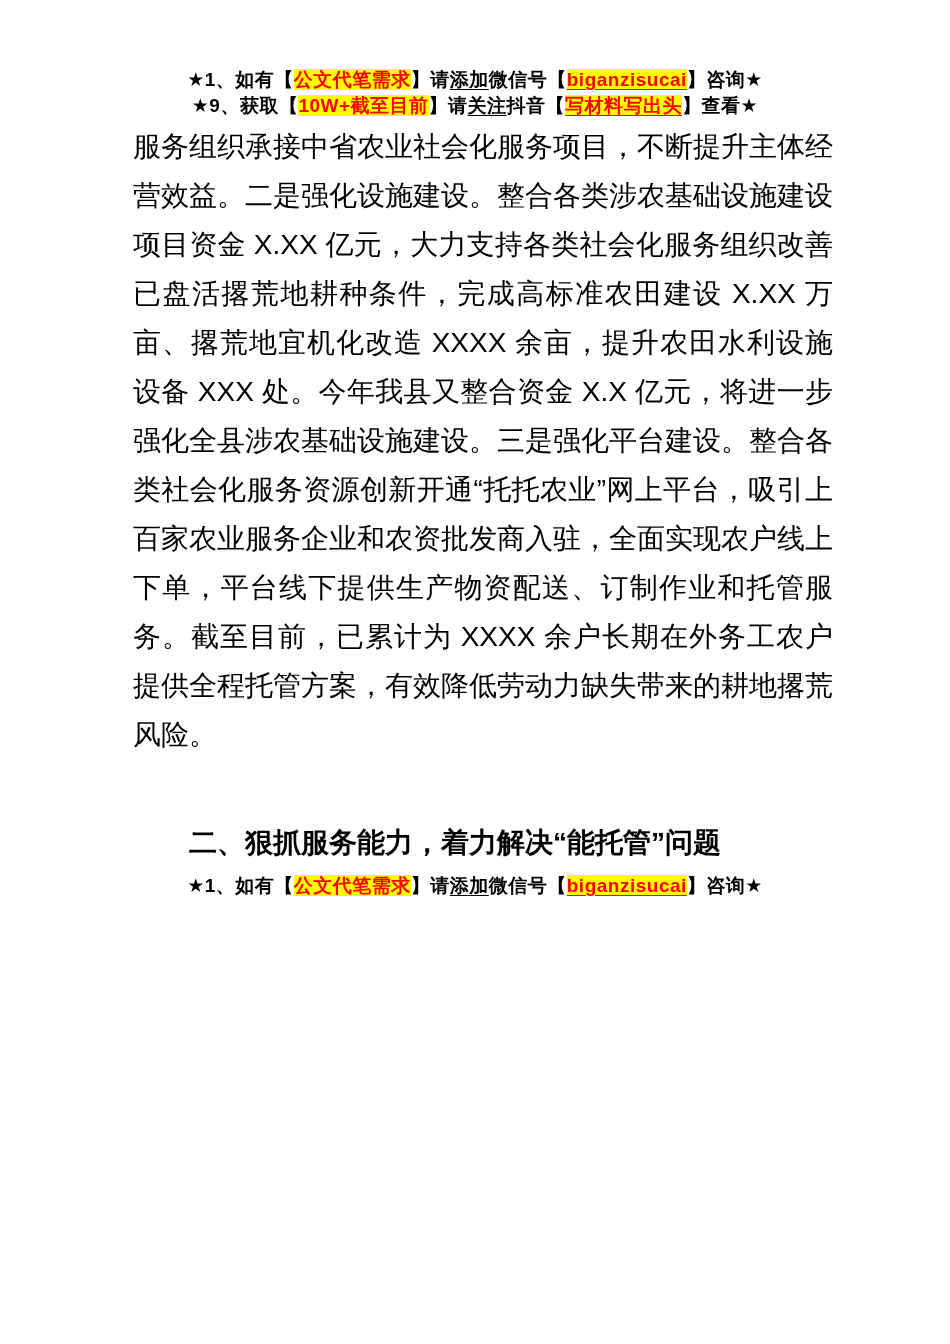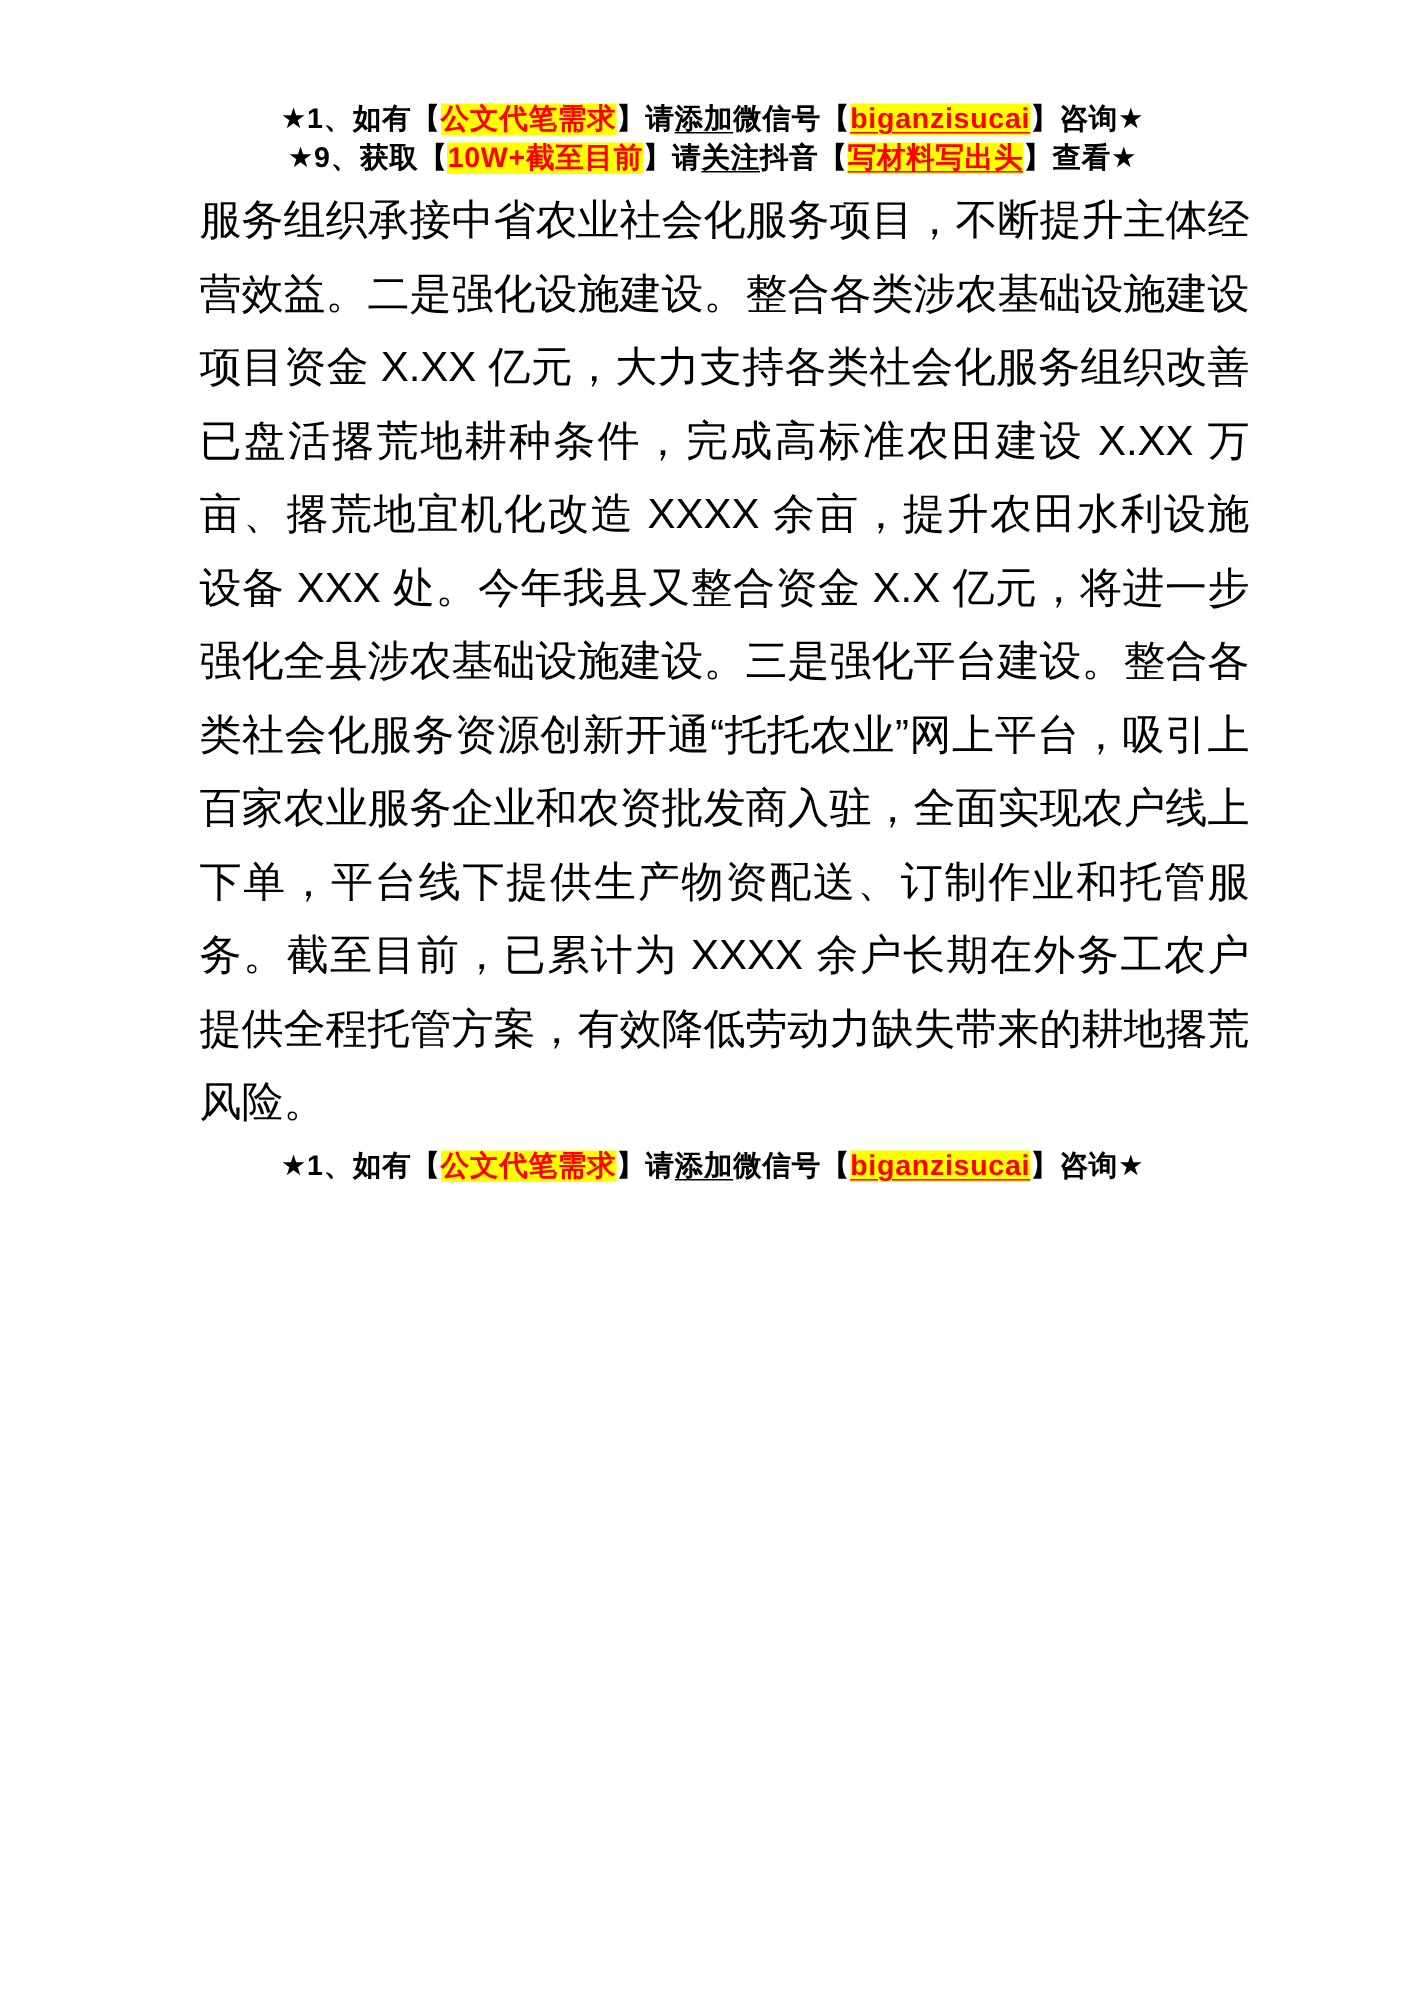--- a/index.html
+++ b/index.html
@@ -71,20 +71,21 @@
     <div>
       <span>★1、如有【</span><span class="hl">公文代笔需求</span><span>】请</span><span class="ul">添加</span><span>微信号【</span><span class="hl ul">biganzisucai</span><span>】咨询★</span>
     </div>
     <div>
       <span>★9、获取【</span><span class="hl">10W+截至目前</span><span>】请</span><span class="ul">关注</span><span>抖音【</span><span class="hl ul">写材料写出头</span><span>】查看★</span>
     </div>
   </div>
 
   <div class="content">
     <p class="para para-1">服务组织承接中省农业社会化服务项目，不断提升主体经营效益。二是强化设施建设。整合各类涉农基础设施建设项目资金 X.XX 亿元，大力支持各类社会化服务组织改善已盘活撂荒地耕种条件，完成高标准农田建设 X.XX 万亩、撂荒地宜机化改造 XXXX 余亩，提升农田水利设施设备 XXX 处。今年我县又整合资金 X.X 亿元，将进一步强化全县涉农基础设施建设。三是强化平台建设。整合各类社会化服务资源创新开通“托托农业”网上平台，吸引上百家农业服务企业和农资批发商入驻，全面实现农户线上下单，平台线下提供生产物资配送、订制作业和托管服务。截至目前，已累计为 XXXX 余户长期在外务工农户提供全程托管方案，有效降低劳动力缺失带来的耕地撂荒风险。</p>
+    <h2 class="section-heading">二、狠抓服务能力，着力解决“能托管”问题</h2>
   </div>
 
   <div class="promo promo-bottom">
     <div>
       <span>★1、如有【</span><span class="hl">公文代笔需求</span><span>】请</span><span class="ul">添加</span><span>微信号【</span><span class="hl ul">biganzisucai</span><span>】咨询★</span>
     </div>
     <div>
       
     </div>
   </div>

